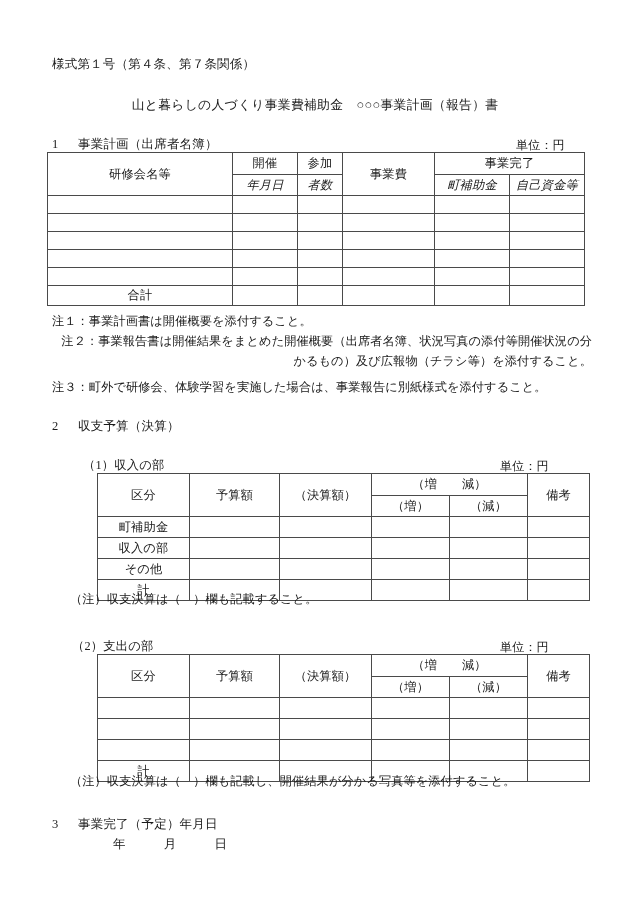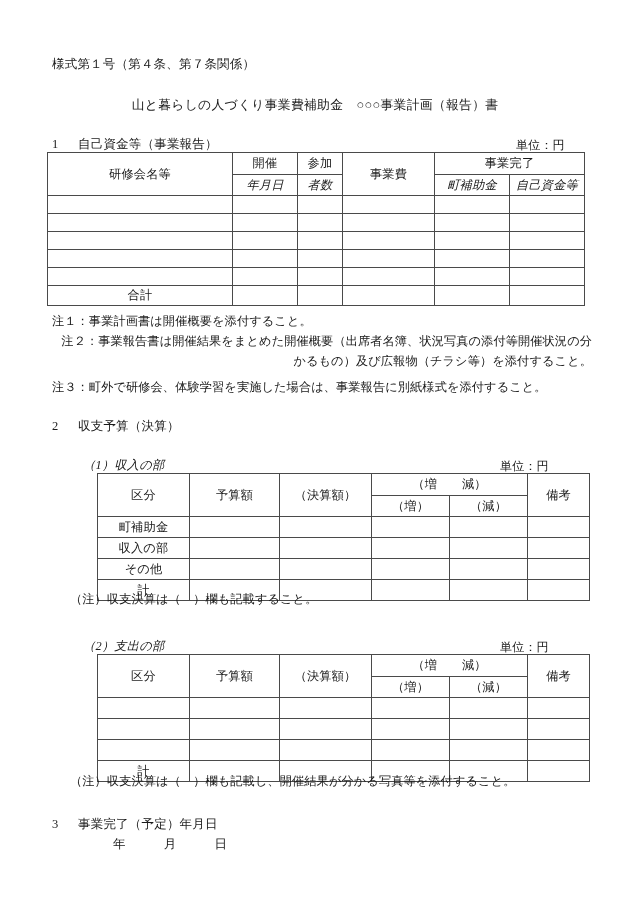--- a/index.html
+++ b/index.html
@@ -57,21 +57,20 @@
     font-size: 12px;
     white-space: nowrap;
     letter-spacing: 0.2px;
   }
 
   .subsec {
     position: absolute;
     font-size: 12.3px;
     white-space: nowrap;
     letter-spacing: 0.2px;
-    font-style: italic;
   }
 
   .note {
     position: absolute;
     font-size: 12.2px;
     letter-spacing: 0.1px;
     line-height: 20px;
     white-space: nowrap;
   }
   .note.wrap {
@@ -115,21 +114,21 @@
 </style>
 </head>
 <body>
 
 <div class="page">
 
   <div class="form-id">様式第１号（第４条、第７条関係）</div>
 
   <div class="doc-title">山と暮らしの人づくり事業費補助金　○○○事業計画（報告）書</div>
 
-  <div class="section-head" style="left:52px; top:136px;"><span class="sec-num">1</span><span>自己資金等（事業報告）</span></div>
+  <div class="section-head" style="left:52px; top:136px;"><span class="sec-num">1</span><span>事業計画（出席者名簿）</span></div>
 
   <div class="unit-label" style="left:516px; top:137px;">単位：円</div>
 
   <table id="table-plan">
     <colgroup>
       <col style="width:185px">
         <col style="width:65px">
         <col style="width:45px">
       <col style="width:92px">
         <col style="width:75px">
@@ -263,21 +262,21 @@
           <td></td>
         <td></td>
           <td></td>
         <td></td>
       </tr>
     </tbody>
   </table>
 
   <div class="note" style="left:70px; top:589px;">（注）収支決算は（　）欄も記載すること。</div>
 
-  <div class="subsec" style="left:83px; top:638px;">（2）支出の部</div>
+  <div class="subsec" style="left:72px; top:638px;">（2）支出の部</div>
   <div class="unit-label" style="left:500px; top:639px;">単位：円</div>
 
   <table id="table-expense" class="budget">
     <colgroup>
       <col style="width:92px">
         <col style="width:90px">
         <col style="width:92px">
       <col style="width:78px">
         <col style="width:78px">
         <col style="width:62px">

